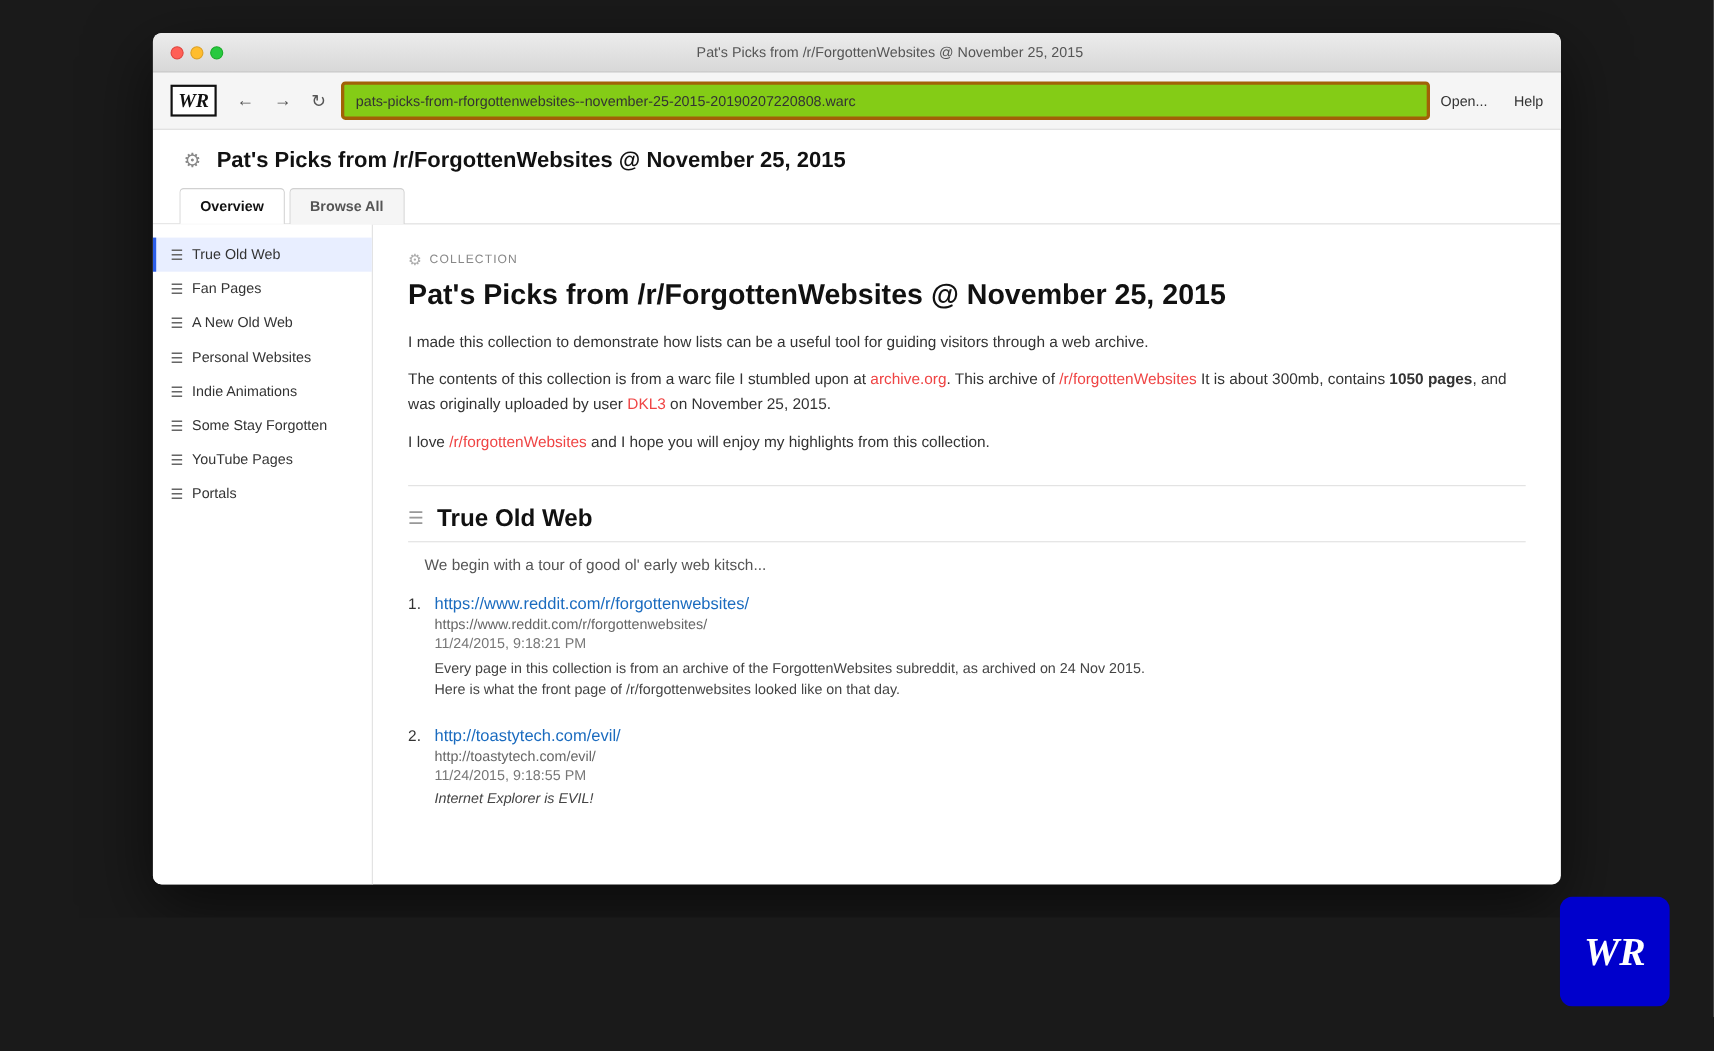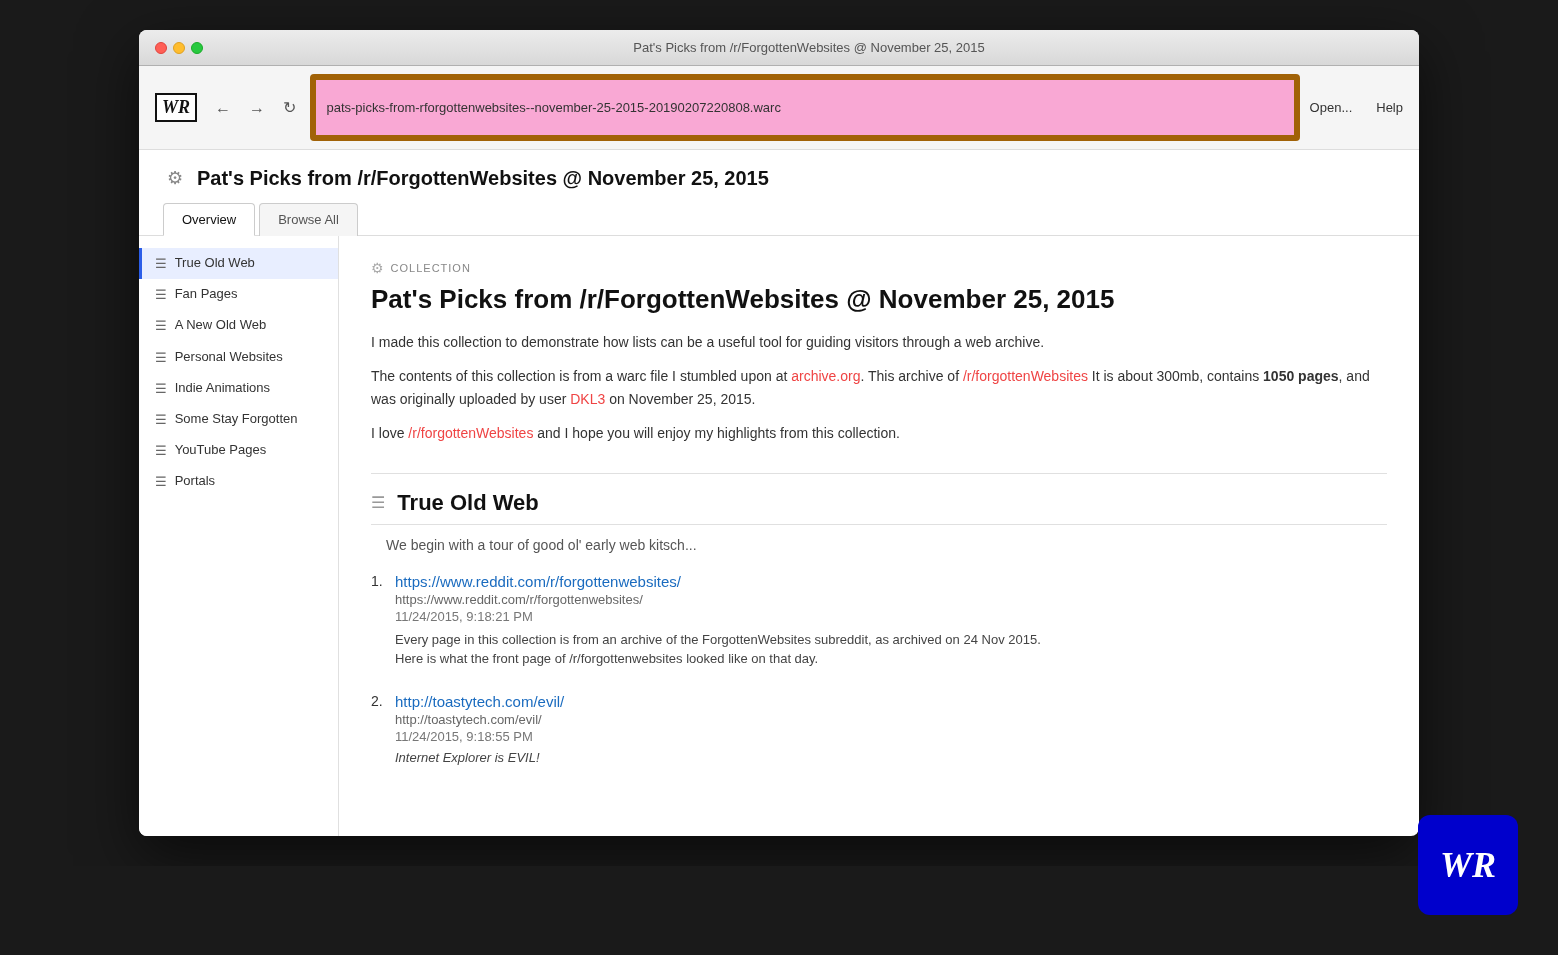--- a/index.html
+++ b/index.html
@@ -81,24 +81,24 @@
       cursor: pointer;
       font-size: 16px;
       color: #555;
       padding: 2px 4px;
     }
 
     .nav-btn:disabled { color: #bbb; cursor: default; }
 
     .address-bar {
       flex: 1;
-      background: #f9a8d4;
-      border: 6px solid #a16207;
+      background: #84cc16;
+      border: 3px solid #a16207;
       border-radius: 4px;
-      padding: 20px 10px;
+      padding: 7px 10px;
       font-size: 13px;
       color: #333;
     }
 
     .toolbar-actions {
       display: flex;
       gap: 24px;
       font-size: 13px;
       color: #333;
     }
@@ -133,20 +133,21 @@
 
     .page-title {
       font-size: 20px;
       font-weight: 600;
       color: #111;
     }
 
     .tabs {
       display: flex;
       gap: 0;
+      font-weight: bold;
     }
 
     .tab {
       padding: 8px 18px;
       font-size: 13px;
       cursor: pointer;
       border: 1px solid #ccc;
       border-bottom: none;
       background: #f5f5f5;
       color: #555;

